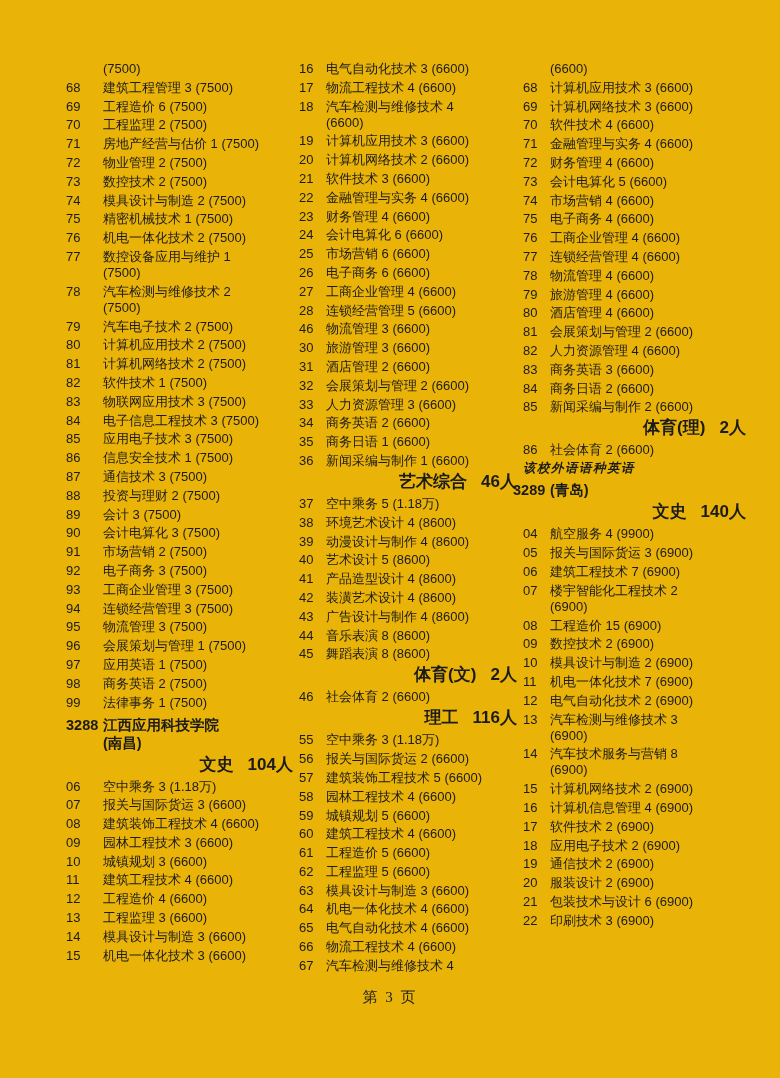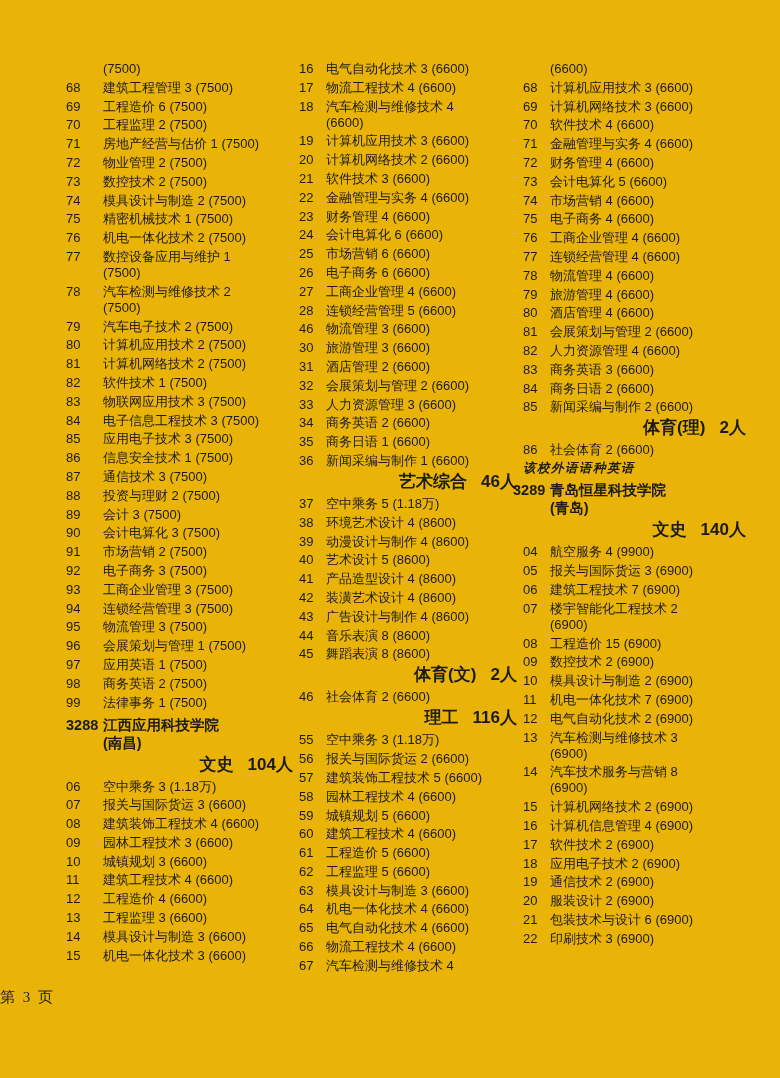--- a/index.html
+++ b/index.html
@@ -72,21 +72,21 @@
     font-size: 12.5px;
     line-height: 15px;
     letter-spacing: 1.5px;
     margin: 3px 0 5px;
   }
   .footer {
     position: absolute;
     top: 988px;
     left: 0;
     width: 780px;
-    text-align: left;
+    text-align: center;
     font-family: "Liberation Serif", serif;
     font-size: 15px;
     letter-spacing: 2px;
     color: #222;
   }
 </style>
 </head>
 <body>
 
 <div class="doc">
@@ -750,21 +750,20 @@
         <div class="row">
           <span class="num">86</span>
           <span class="txt">
             <div>社会体育 2 (6600)</div>
           </span>
         </div>
         <div class="note">该校外语语种英语</div>
         <div class="row school">
           <span class="num">3289</span>
           <span class="txt">
-            <div>青岛恒星科技学院</div>
             <div>(青岛)</div>
           </span>
         </div>
         <div class="header">文史   140人</div>
         <div class="row">
           <span class="num">04</span>
           <span class="txt">
             <div>航空服务 4 (9900)</div>
           </span>
         </div>

